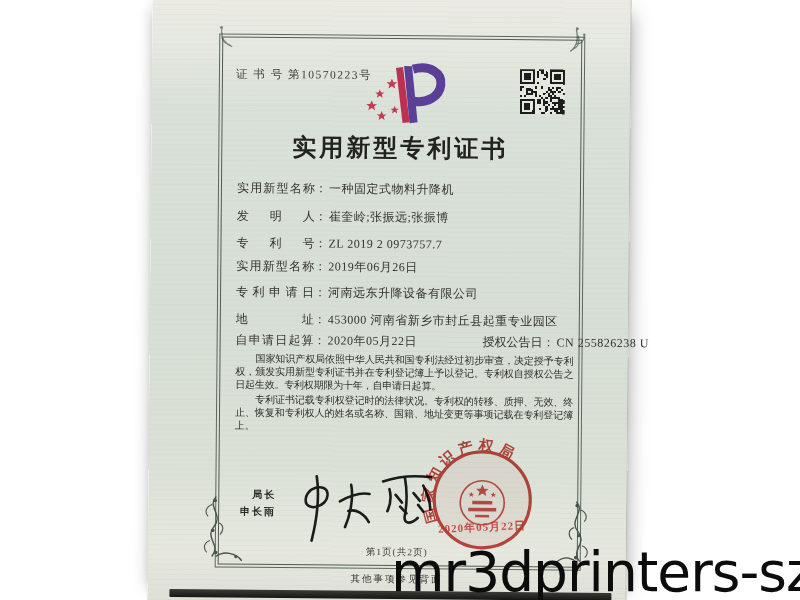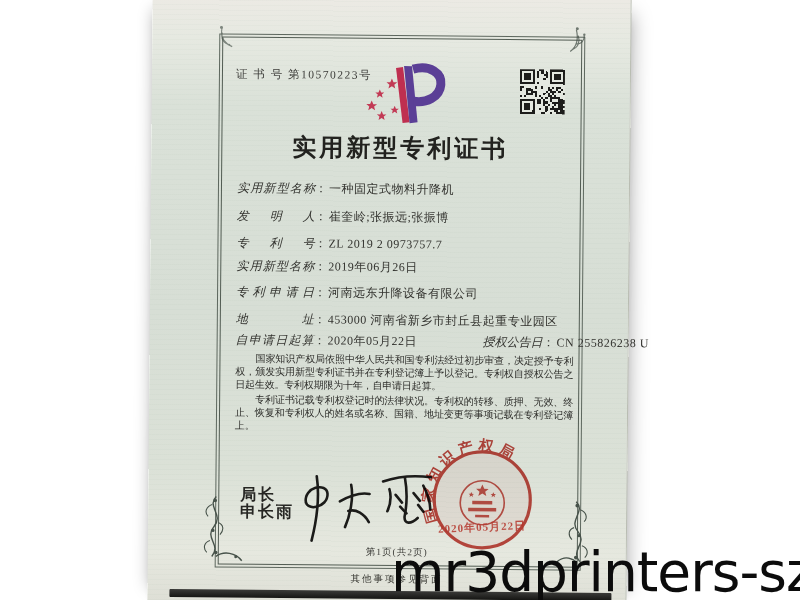--- a/index.html
+++ b/index.html
@@ -33,30 +33,30 @@
     letter-spacing:1.5px;
   }
   .logo{position:absolute;left:206px;top:62px;}
   .qr{position:absolute;left:368px;top:70px;width:45px;height:45px;}
   .title{
     position:absolute;left:70px;top:134px;width:358px;text-align:center;
     font-size:24px;font-weight:bold;color:#22221f;letter-spacing:3px;
   }
   
   .row{position:absolute;left:86px;width:340px;font-size:12px;color:#33332f;white-space:nowrap;}
-  .flabel{display:inline-block;width:78px;text-align:justify;text-align-last:justify;vertical-align:bottom;font-style:italic;}
+  .flabel{display:inline-block;width:78px;text-align:justify;text-align-last:justify;vertical-align:bottom;}
   .colon{display:inline-block;margin-right:2px;}
   .fvalue{letter-spacing:.5px;}
   .pair2{position:absolute;left:247px;top:0;}
   .pair2 .flabel{width:auto;text-align-last:auto;}
   
   .paras{position:absolute;left:86px;top:355px;width:338px;color:#2e2e2b;}
   .paras p{margin:0 0 2px 0;font-size:10px;line-height:13px;text-indent:2em;text-align:justify;letter-spacing:-.2px;}
   
-  .bureau{position:absolute;left:92px;top:489px;font-size:16px;color:#262623;line-height:17px;font-weight:600;letter-spacing:2px;}
+  .bureau{position:absolute;left:92px;top:489px;font-size:10px;color:#262623;line-height:17px;font-weight:600;letter-spacing:2px;text-align:right;}
   .signature{position:absolute;left:138px;top:470px;}
   .seal{position:absolute;left:268px;top:438px;mix-blend-mode:multiply;opacity:.92;}
   .sealdate{
     position:absolute;left:290px;top:521px;font-size:11px;font-weight:bold;color:#b5372d;
     letter-spacing:1px;transform:rotate(-3deg);opacity:.85;
   }
   
   .pageline{position:absolute;left:70px;top:548px;width:358px;text-align:center;font-size:9.5px;color:#3a3a36;letter-spacing:1px;}
   .note{position:absolute;left:70px;top:575px;width:358px;text-align:center;font-size:9.5px;color:#34342f;letter-spacing:2px;}
   .deskedge{position:absolute;left:22px;top:593px;width:442px;height:8px;background:linear-gradient(180deg,#3a3a38,#151513);border-radius:1px;}

